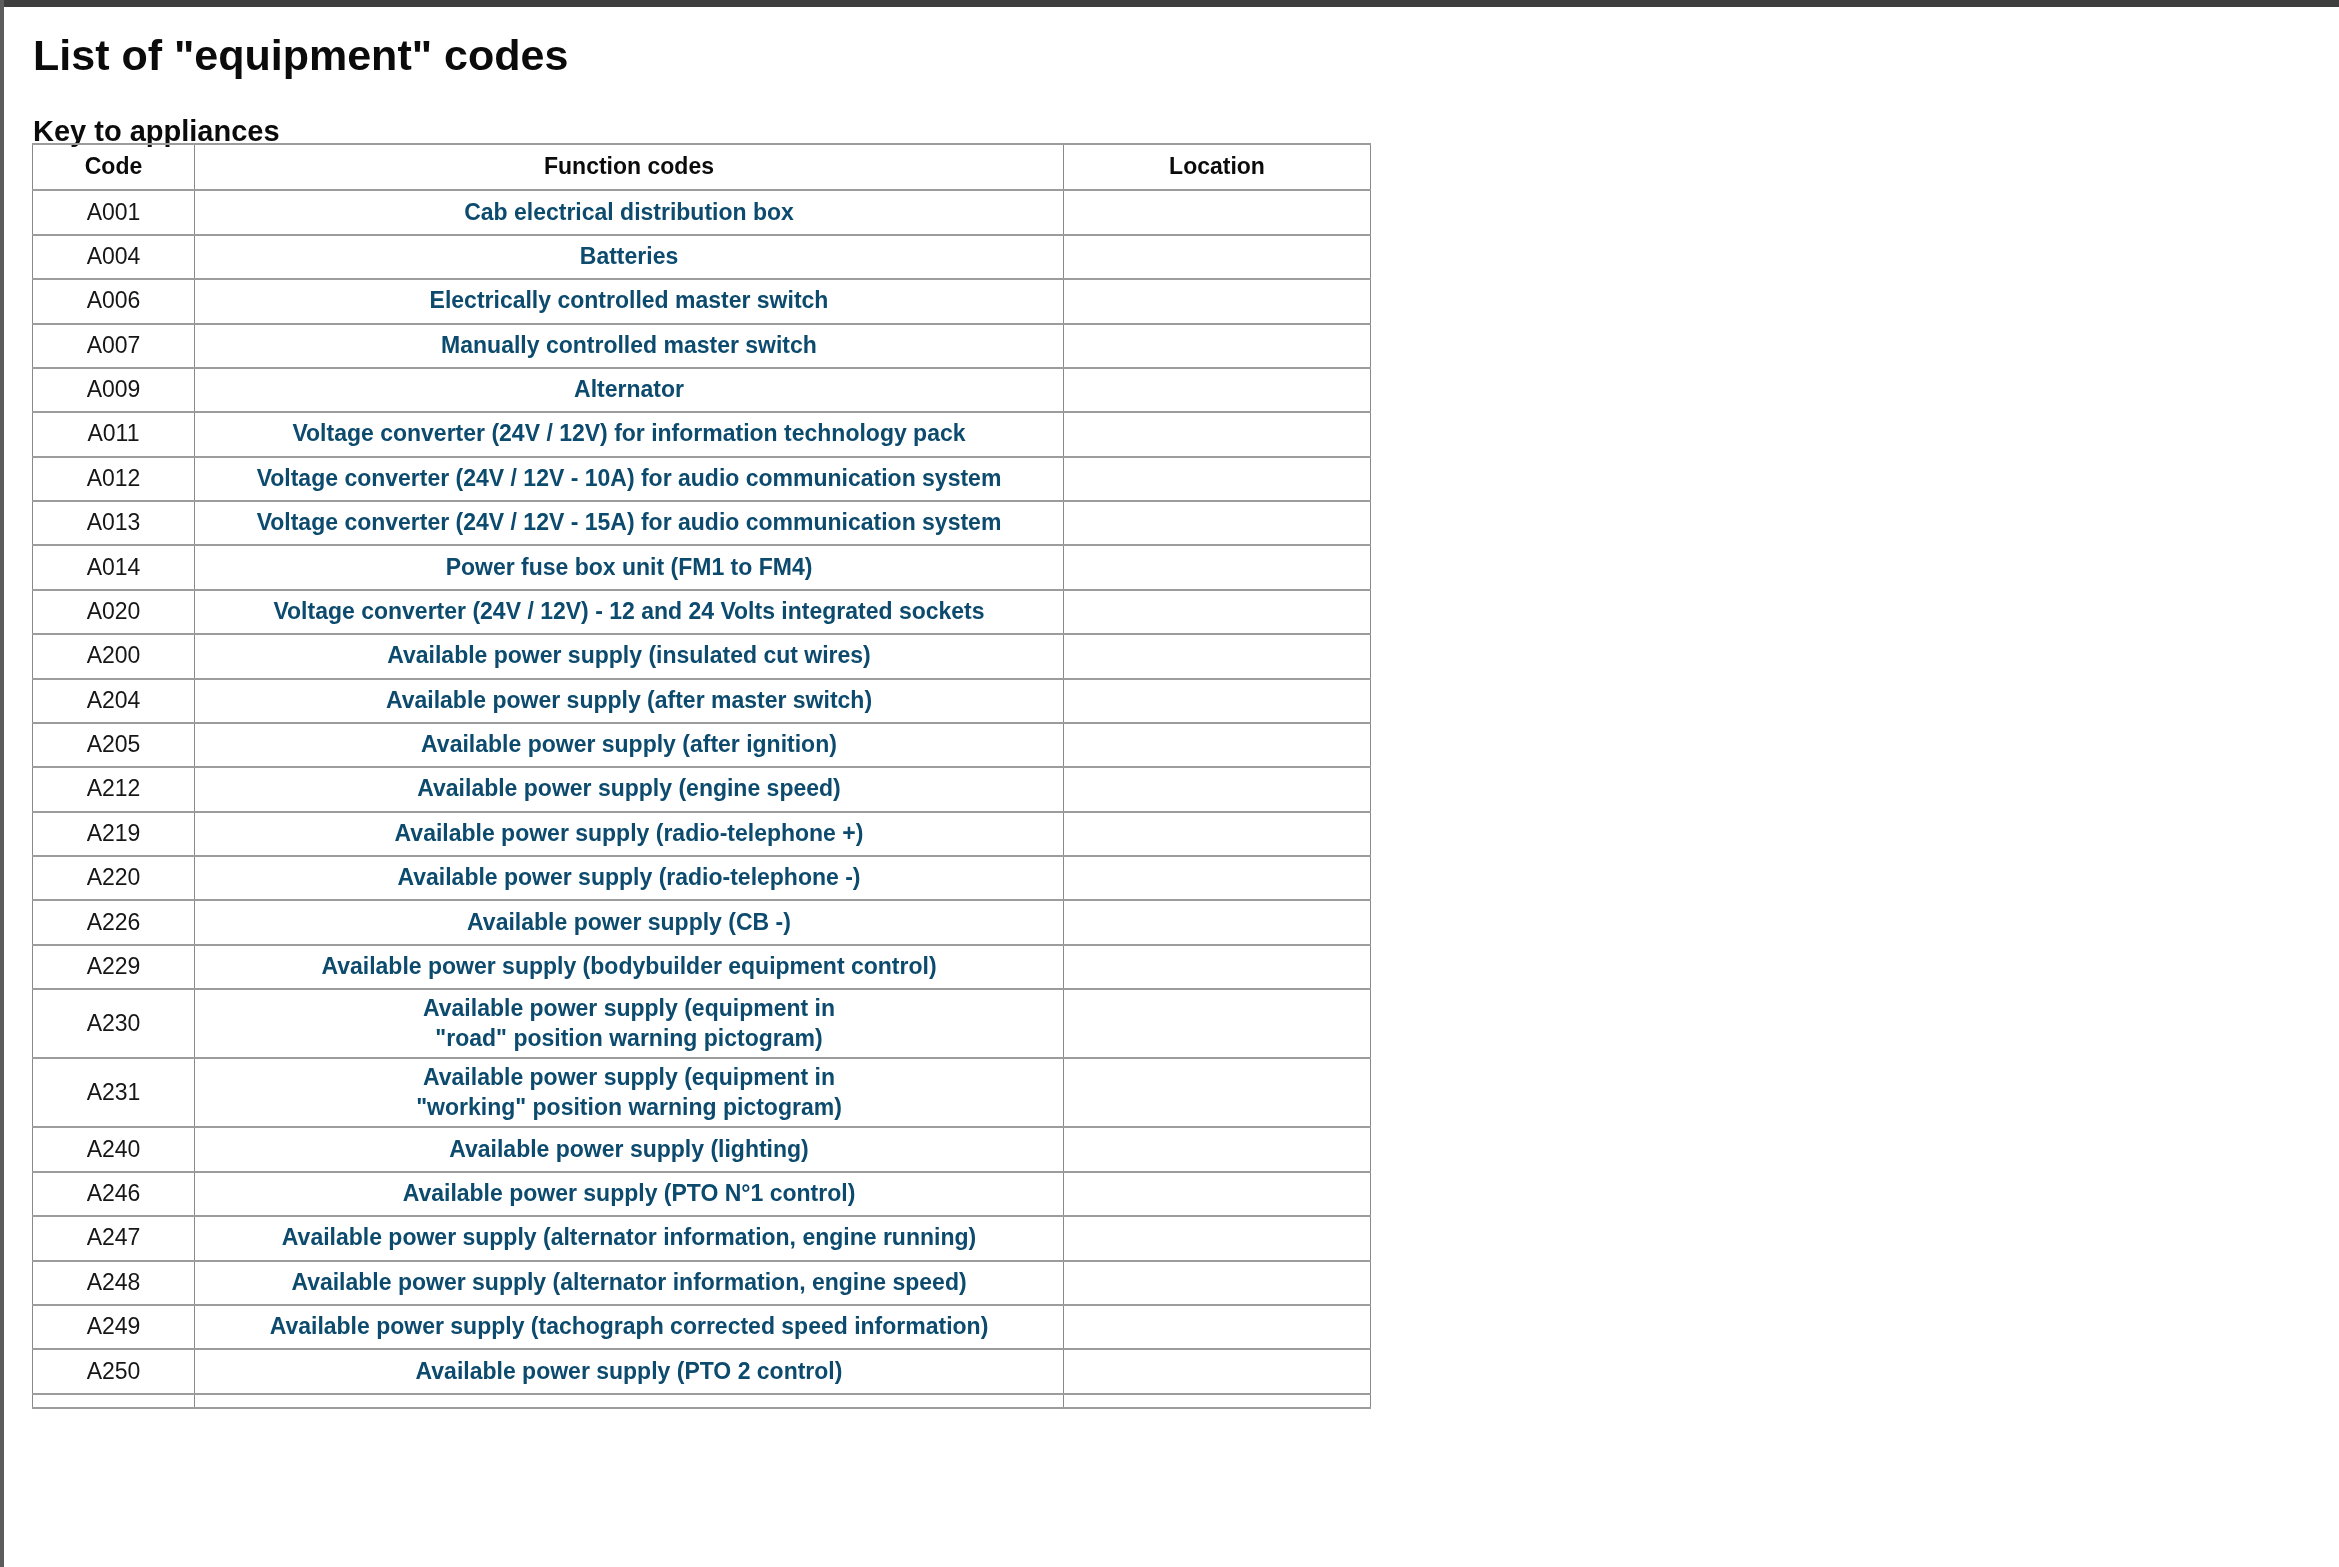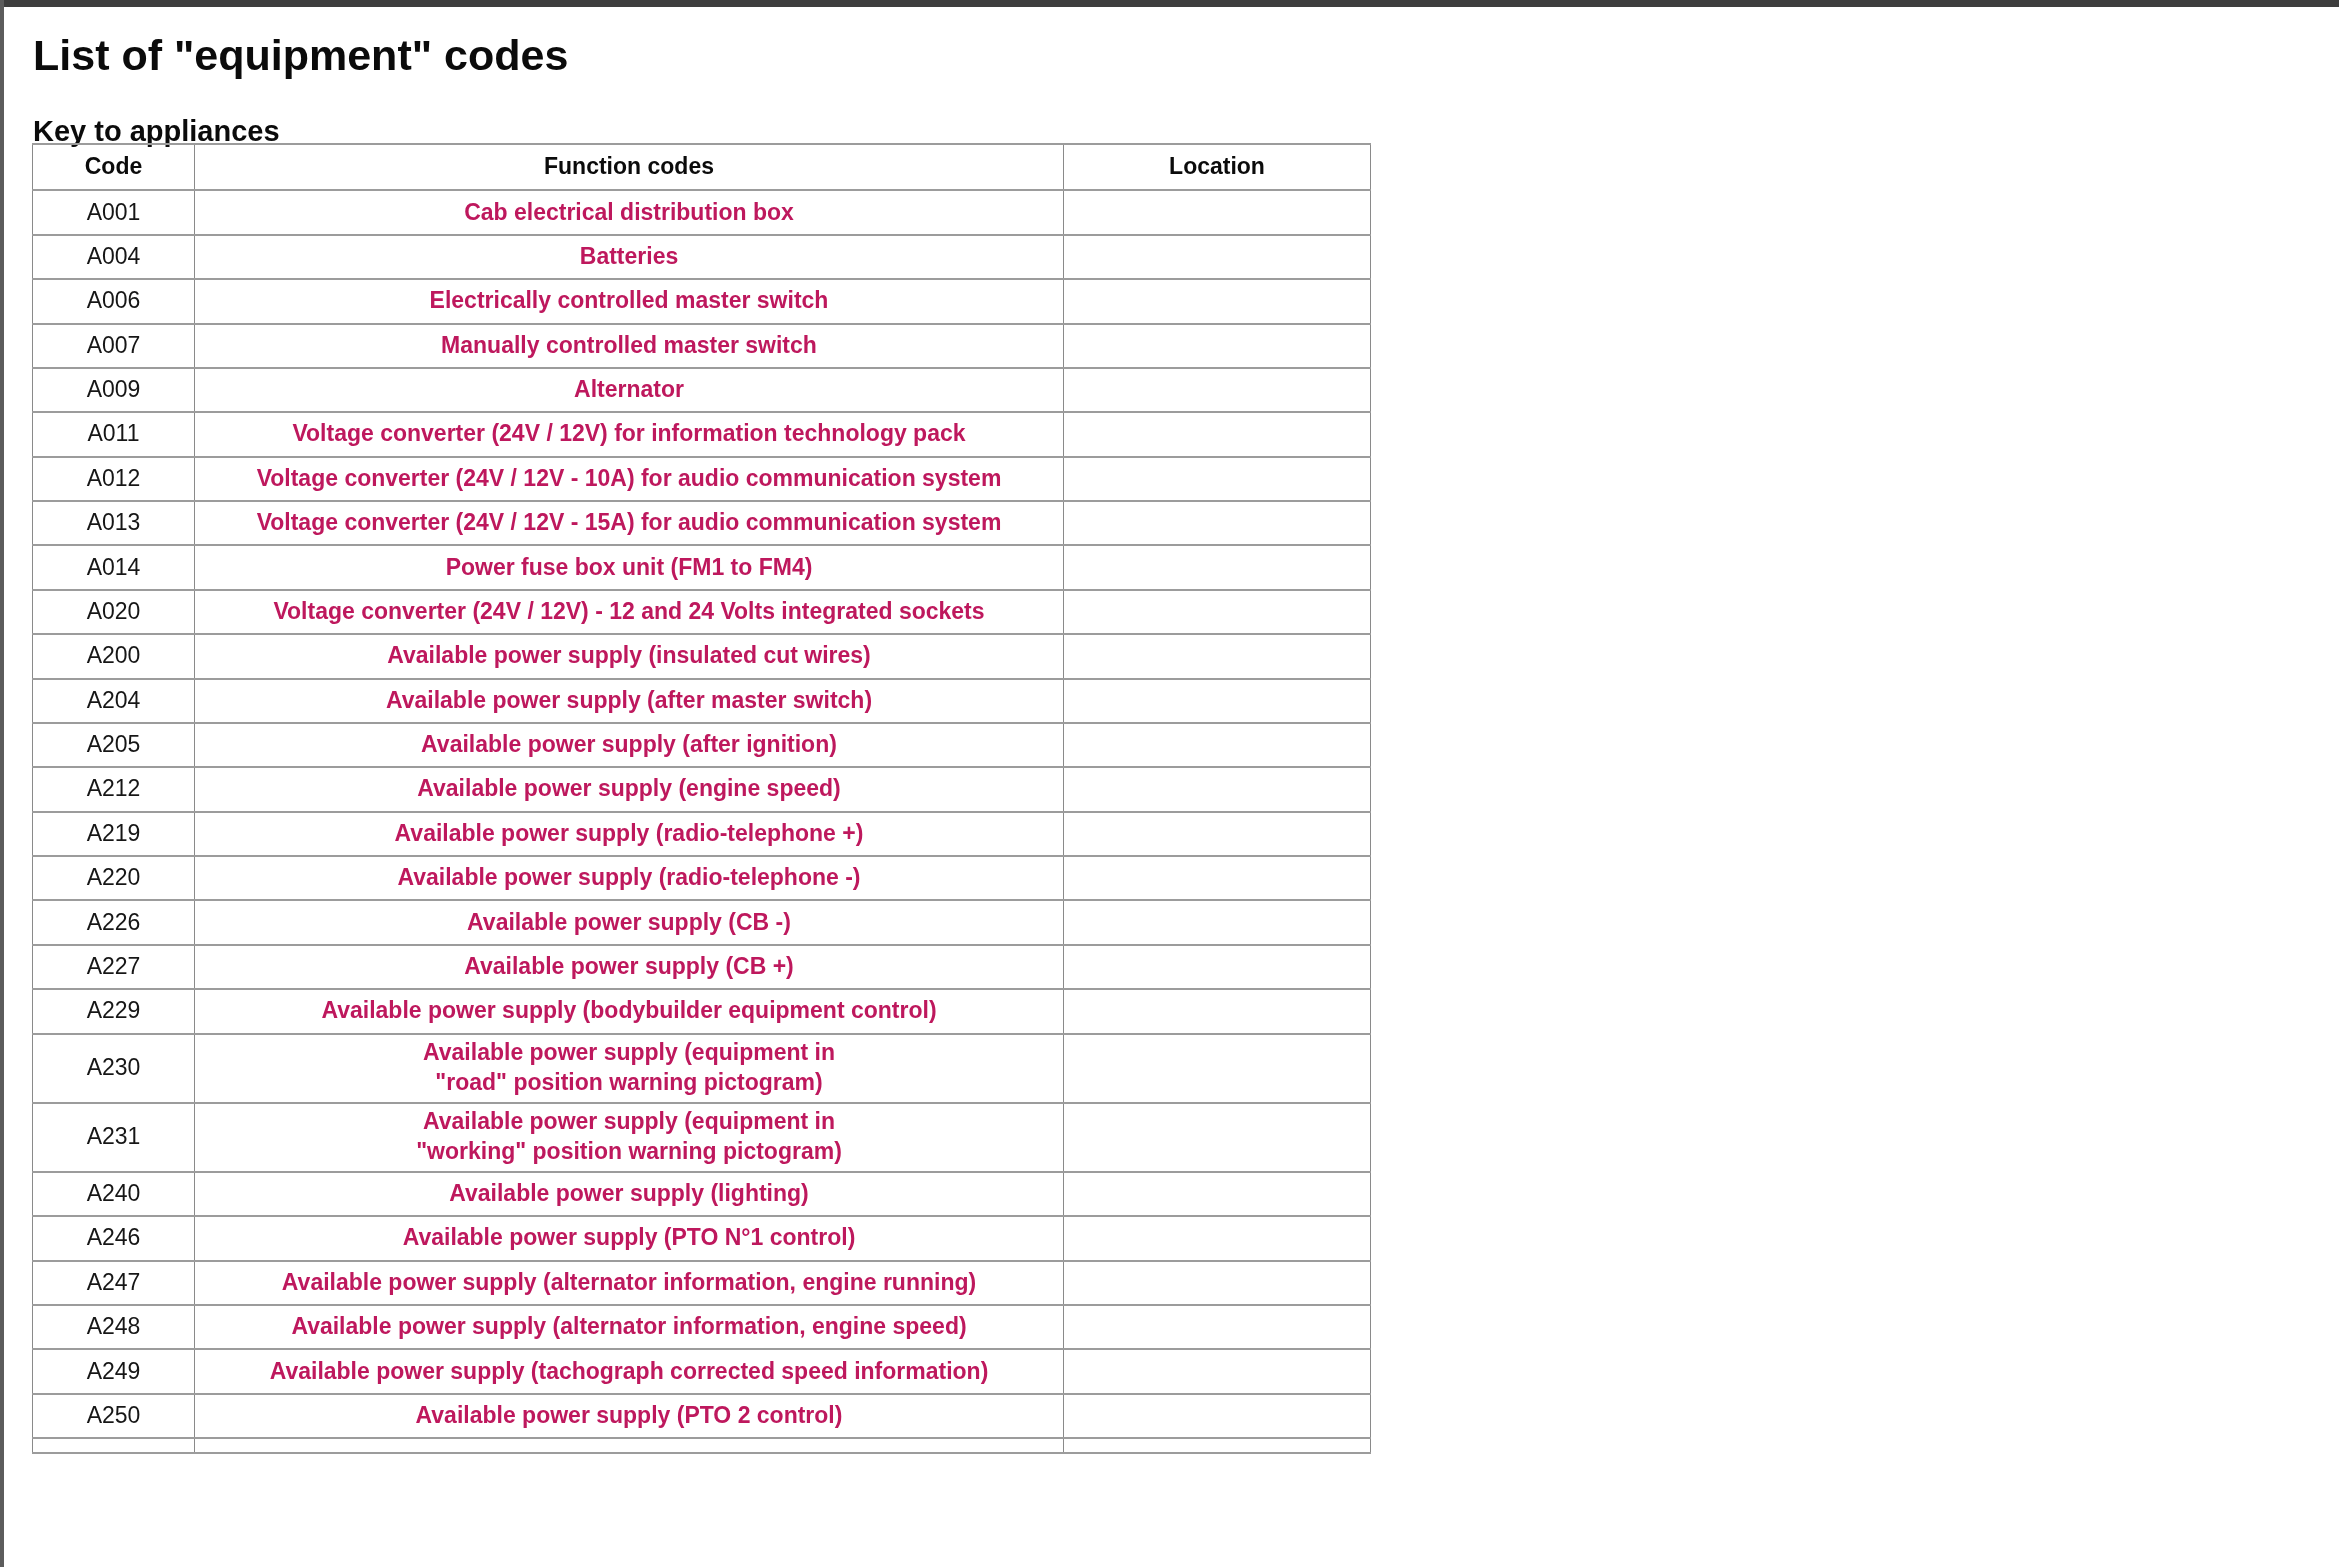--- a/index.html
+++ b/index.html
@@ -76,21 +76,21 @@
     height: 35px;
   }
   td.code-cell {
     font-weight: normal;
     color: #161616;
     margin-left: 32px;
   }
   td.function-cell {
     font-weight: bold;
     white-space: pre-line;
-    color: #be185d;
+    color: #0c4a6e;
   }
   td.location-cell {
     font-weight: normal;
   }
   tbody.partial td {
     height: 12.8px;
     padding: 0;
   }
   .page-number {
     position: absolute;
@@ -203,25 +203,20 @@
         <td class="code-cell">A220</td>
         <td class="function-cell">Available power supply (radio-telephone -)</td>
         <td class="location-cell"></td>
       </tr>
       <tr>
         <td class="code-cell">A226</td>
         <td class="function-cell">Available power supply (CB -)</td>
         <td class="location-cell"></td>
       </tr>
       <tr>
-        <td class="code-cell">A227</td>
-        <td class="function-cell">Available power supply (CB +)</td>
-        <td class="location-cell"></td>
-      </tr>
-      <tr>
         <td class="code-cell">A229</td>
         <td class="function-cell">Available power supply (bodybuilder equipment control)</td>
         <td class="location-cell"></td>
       </tr>
       <tr>
         <td class="code-cell">A230</td>
         <td class="function-cell">Available power supply (equipment in
 "road" position warning pictogram)</td>
         <td class="location-cell"></td>
       </tr>

